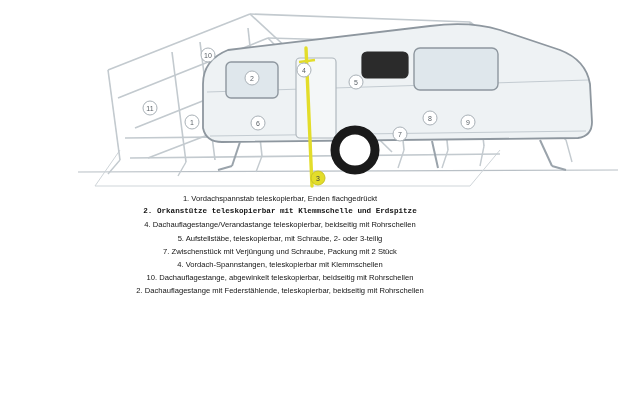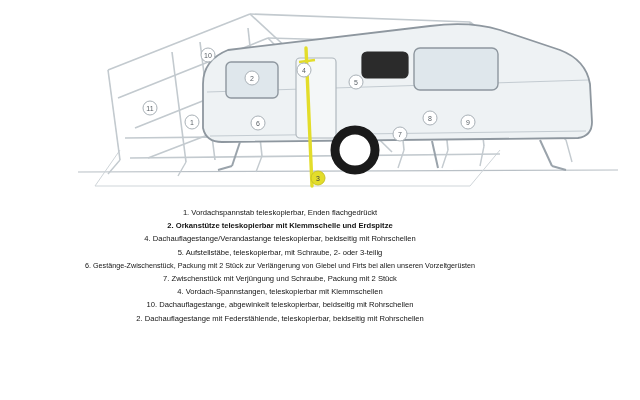--- a/index.html
+++ b/index.html
@@ -22,34 +22,35 @@
   #illustration {
     position: absolute;
     left: 0;
     top: 0;
     width: 640px;
     height: 210px;
   }
   #legend {
     position: absolute;
     left: 0;
-    top: 206px;
+    top: 192px;
     width: 560px;
     padding: 0 4px;
     box-sizing: border-box;
     text-align: center;
   }
   .legend-line {
     font-size: 7.6px;
     line-height: 13.2px;
     color: #141414;
     white-space: nowrap;
   }
   .legend-line.bold {
     font-weight: bold;
+    font-family: Liberation Mono, monospace;
   }
   .legend-line.small {
     font-size: 7.2px;
   }
 </style>
 </head>
 <body>
 
 <div id="stage">
 
@@ -170,20 +171,19 @@
         </g>
       </g>
     </svg>
   </div>
 
   <div id="legend">
     <div class="legend-line">1. Vordachspannstab teleskopierbar, Enden flachgedrückt</div>
     <div class="legend-line bold">2. Orkanstütze teleskopierbar mit Klemmschelle und Erdspitze</div>
     <div class="legend-line">4. Dachauflagestange/Verandastange teleskopierbar, beidseitig mit Rohrschellen</div>
     <div class="legend-line">5. Aufstellstäbe, teleskopierbar, mit Schraube, 2- oder 3-teilig</div>
-    <div class="legend-line small">6. Gestänge-Zwischenstück, Packung mit 2 Stück zur Verlängerung von Giebel und Firts bei allen unseren Vorzeltgerüsten</div>
     <div class="legend-line">7. Zwischenstück mit Verjüngung und Schraube, Packung mit 2 Stück</div>
     <div class="legend-line">4. Vordach-Spannstangen, teleskopierbar mit Klemmschellen</div>
     <div class="legend-line">10. Dachauflagestange, abgewinkelt teleskopierbar, beidseitig mit Rohrschellen</div>
     <div class="legend-line">2. Dachauflagestange mit Federstählende, teleskopierbar, beidseitig mit Rohrschellen</div>
   </div>
 
 </div>
 
 </body></html>

